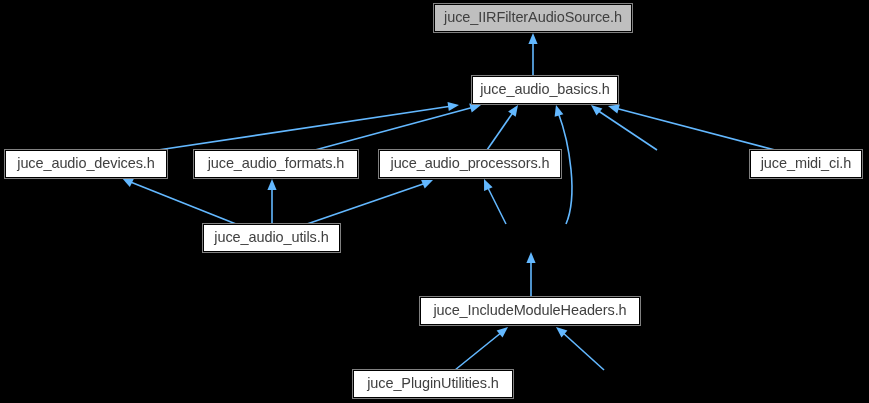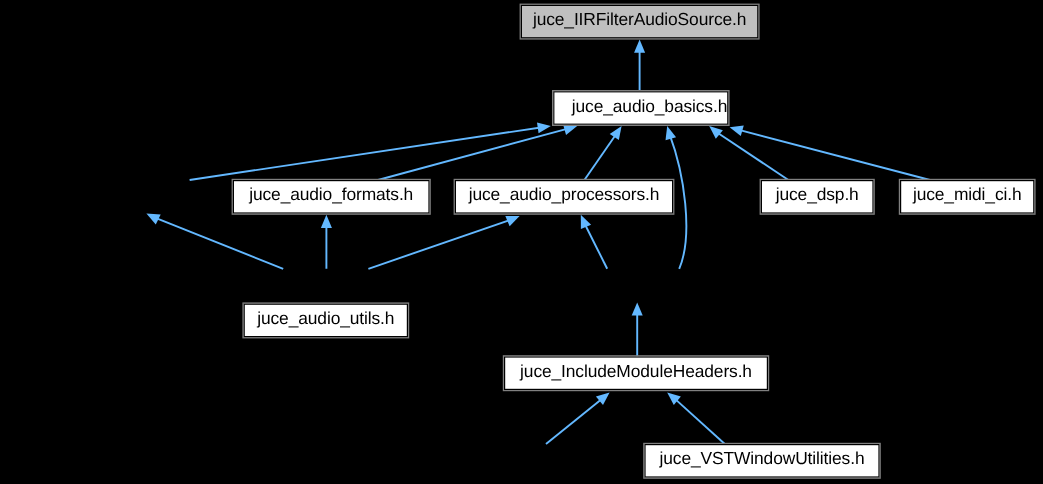--- a/index.html
+++ b/index.html
@@ -26,21 +26,21 @@
   .node-box {
     position: absolute;
     box-sizing: border-box;
     display: flex;
     align-items: center;
     justify-content: center;
     background: #ffffff;
     border: 1px solid #000000;
     outline: 1px solid #808080;
     outline-offset: 0px;
-    color: #000000;
+    color: #404040;
     font-size: 14.5px;
     font-family: "Liberation Sans", sans-serif;
     white-space: nowrap;
     letter-spacing: -0.1px;
     cursor: pointer;
     z-index: 5;
   }
   .node-box.current {
     background: #bfbfbf;
     border: 1px solid #000000;
@@ -83,37 +83,37 @@
       <polygon points="531.0,252.0 535.6,263.0 526.4,263.0" fill="#63b8ff"></polygon>
       <path d="M 455,370 L 502,332" stroke="#63b8ff" stroke-width="1.6" fill="none"></path>
       <polygon points="508.0,327.0 502.5,337.6 496.6,330.5" fill="#63b8ff"></polygon>
       <path d="M 604,370 L 562,332" stroke="#63b8ff" stroke-width="1.6" fill="none"></path>
       <polygon points="556.0,327.0 567.4,330.5 561.5,337.6" fill="#63b8ff"></polygon>
     </svg>
 
 <div class="node-box current" style="left: 434px; top: 4px; width: 198px; height: 28px;">
       <span class="node-label">juce_IIRFilterAudioSource.h</span>
     </div>
-    <div class="node-box" style="left: 461px; top: 76px; width: 146px; height: 28px; justify-content: flex-end;">
+    <div class="node-box" style="left: 472px; top: 76px; width: 146px; height: 28px;">
       <span class="node-label">juce_audio_basics.h</span>
+    </div>
+    <div class="node-box" style="left: 5px; top: 150px; width: 162px; height: 28px;">
+      <span class="node-label">juce_audio_devices.h</span>
     </div>
     <div class="node-box" style="left: 194px; top: 150px; width: 164px; height: 28px;">
       <span class="node-label">juce_audio_formats.h</span>
     </div>
     <div class="node-box" style="left: 379px; top: 150px; width: 182px; height: 28px;">
       <span class="node-label">juce_audio_processors.h</span>
     </div>
-    <div class="node-box" style="left: 634px; top: 150px; width: 94px; height: 28px;">
-      <span class="node-label">juce_dsp.h</span>
-    </div>
     <div class="node-box" style="left: 750px; top: 150px; width: 112px; height: 28px;">
       <span class="node-label">juce_midi_ci.h</span>
     </div>
-    <div class="node-box" style="left: 203px; top: 224px; width: 137px; height: 28px; margin-top: 29px;">
+    <div class="node-box" style="left: 203px; top: 224px; width: 137px; height: 28px;">
       <span class="node-label">juce_audio_utils.h</span>
     </div>
     <div class="node-box" style="left: 420px; top: 297px; width: 220px; height: 28px;">
       <span class="node-label">juce_IncludeModuleHeaders.h</span>
     </div>
-    <div class="node-box" style="left: 537px; top: 370px; width: 196px; height: 28px;">
-      <span class="node-label">juce_VSTWindowUtilities.h</span>
+    <div class="node-box" style="left: 353px; top: 370px; width: 160px; height: 28px;">
+      <span class="node-label">juce_PluginUtilities.h</span>
     </div>
   </div>
 
 </body></html>

